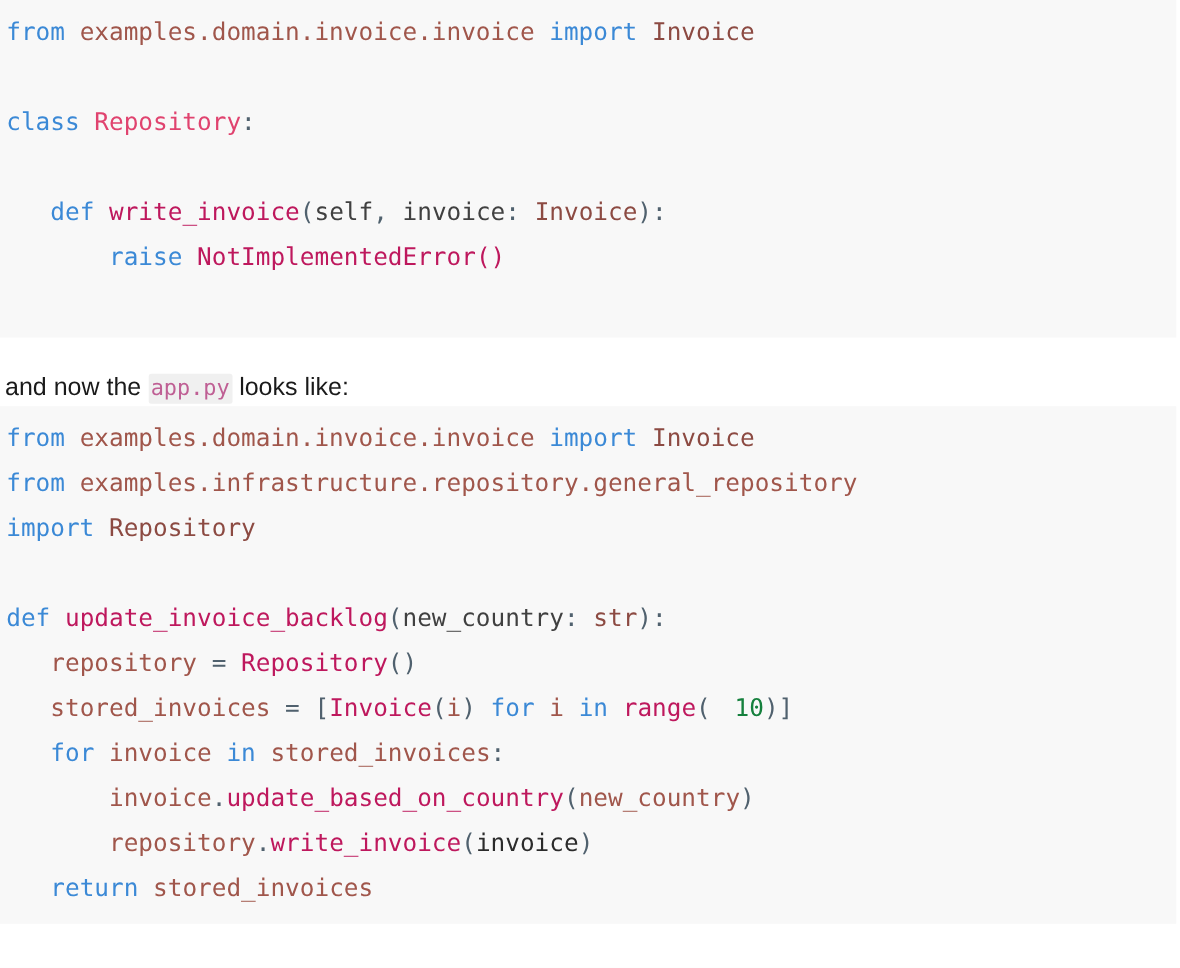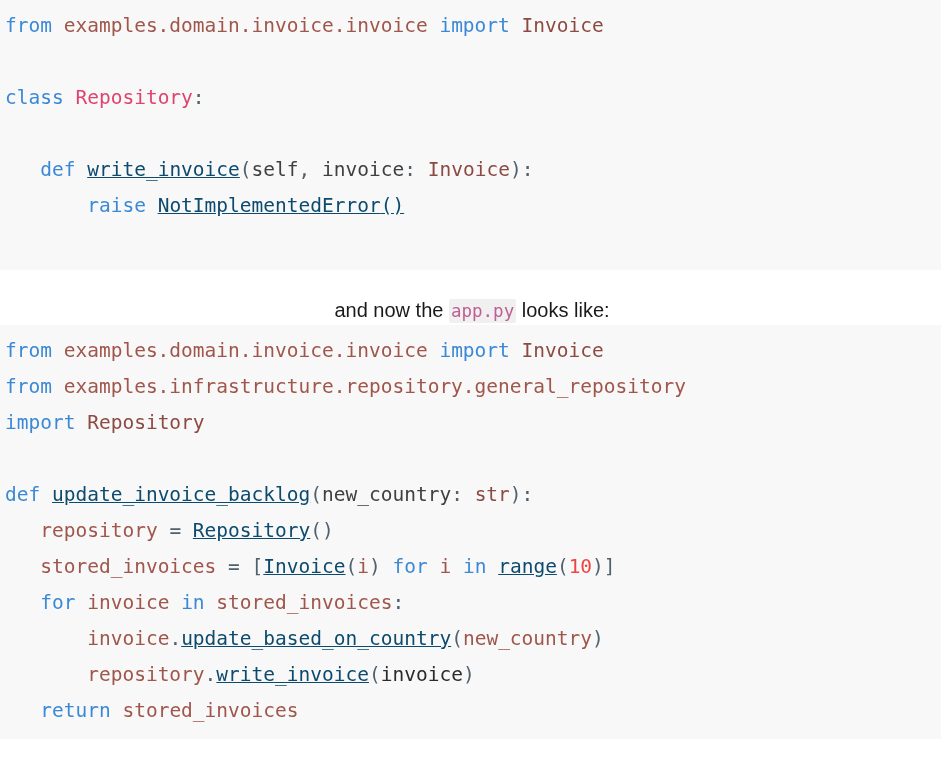--- a/index.html
+++ b/index.html
@@ -38,35 +38,34 @@
     white-space: pre;
   }
   .code-block .line.blank {
     height: 36px;
   }
 
   
   .kw   { color: #3b89d6; }            
   .name { color: #a0564b; }            
   .cls  { color: #e0436f; }            
-  .fn   { color: #0c4a6e; text-decoration: underline; }            
+  .fn   { color: #be185d; }            
   .param{ color: #404040; }            
   .type { color: #8c4a42; }            
-  .num  { color: #ef4444; }            
+  .num  { color: #15803d; margin-left: 19px; }            
   .punc { color: #50616e; }            
   .plain{ color: #2b2b2b; }            
 
   
   .prose {
     font-family: "Liberation Sans", sans-serif;
     font-size: 20px;
     line-height: 28px;
     color: #1a1a1a;
     padding: 26px 0 0 4px;
-    text-align: center;
   }
   .inline-code {
     font-family: "DejaVu Sans Mono", "Liberation Mono", monospace;
     font-size: 17.5px;
     color: #bf5f94;
     background: #f0f0f0;
     padding: 2px 2px;
     border-radius: 2px;
   }
 </style>

